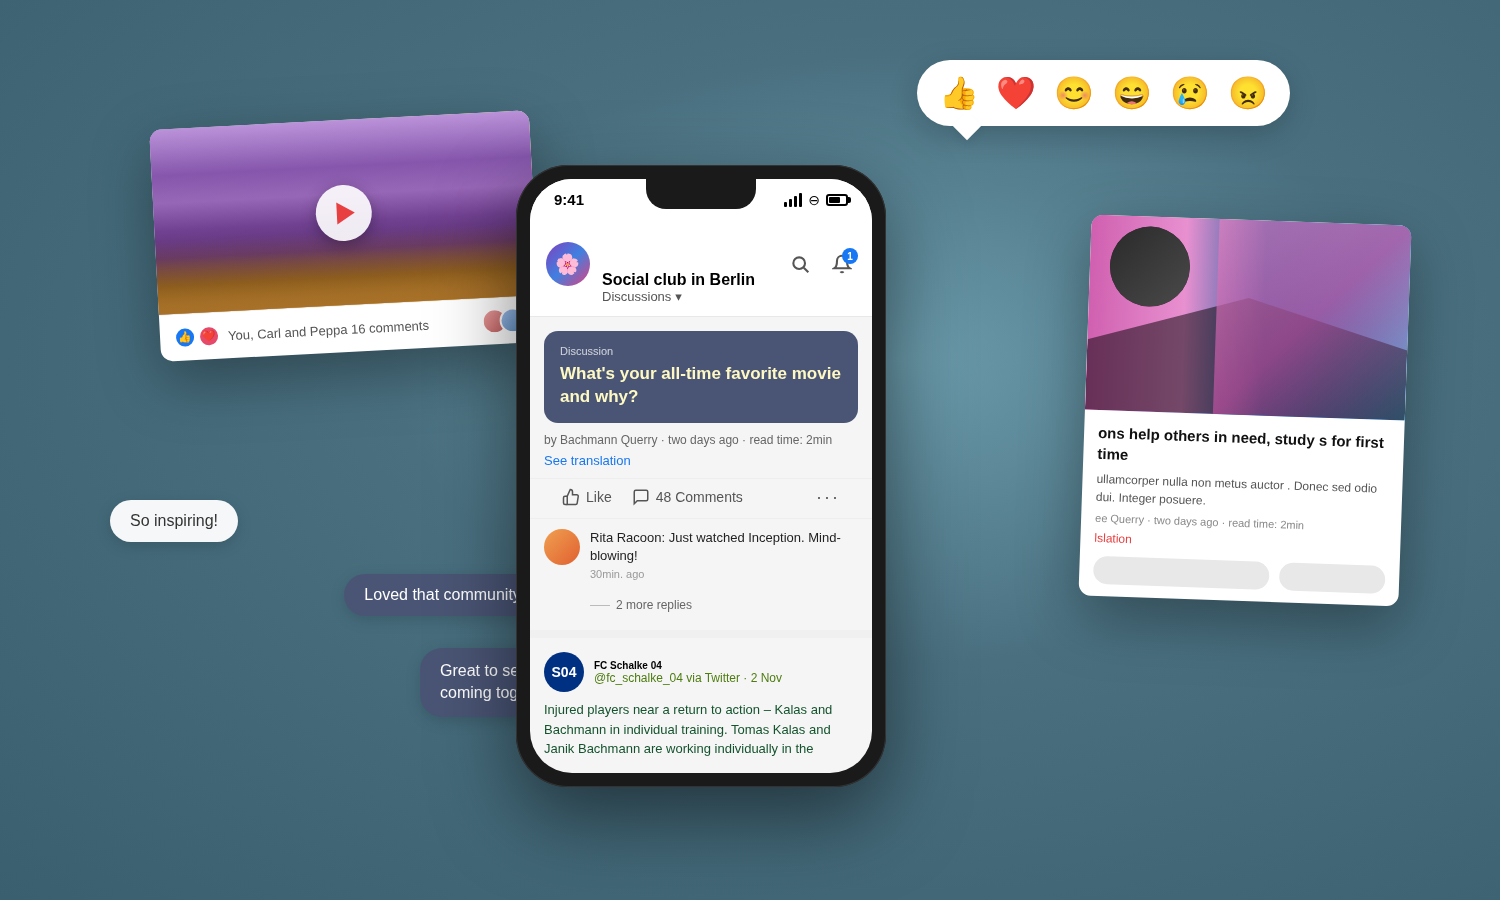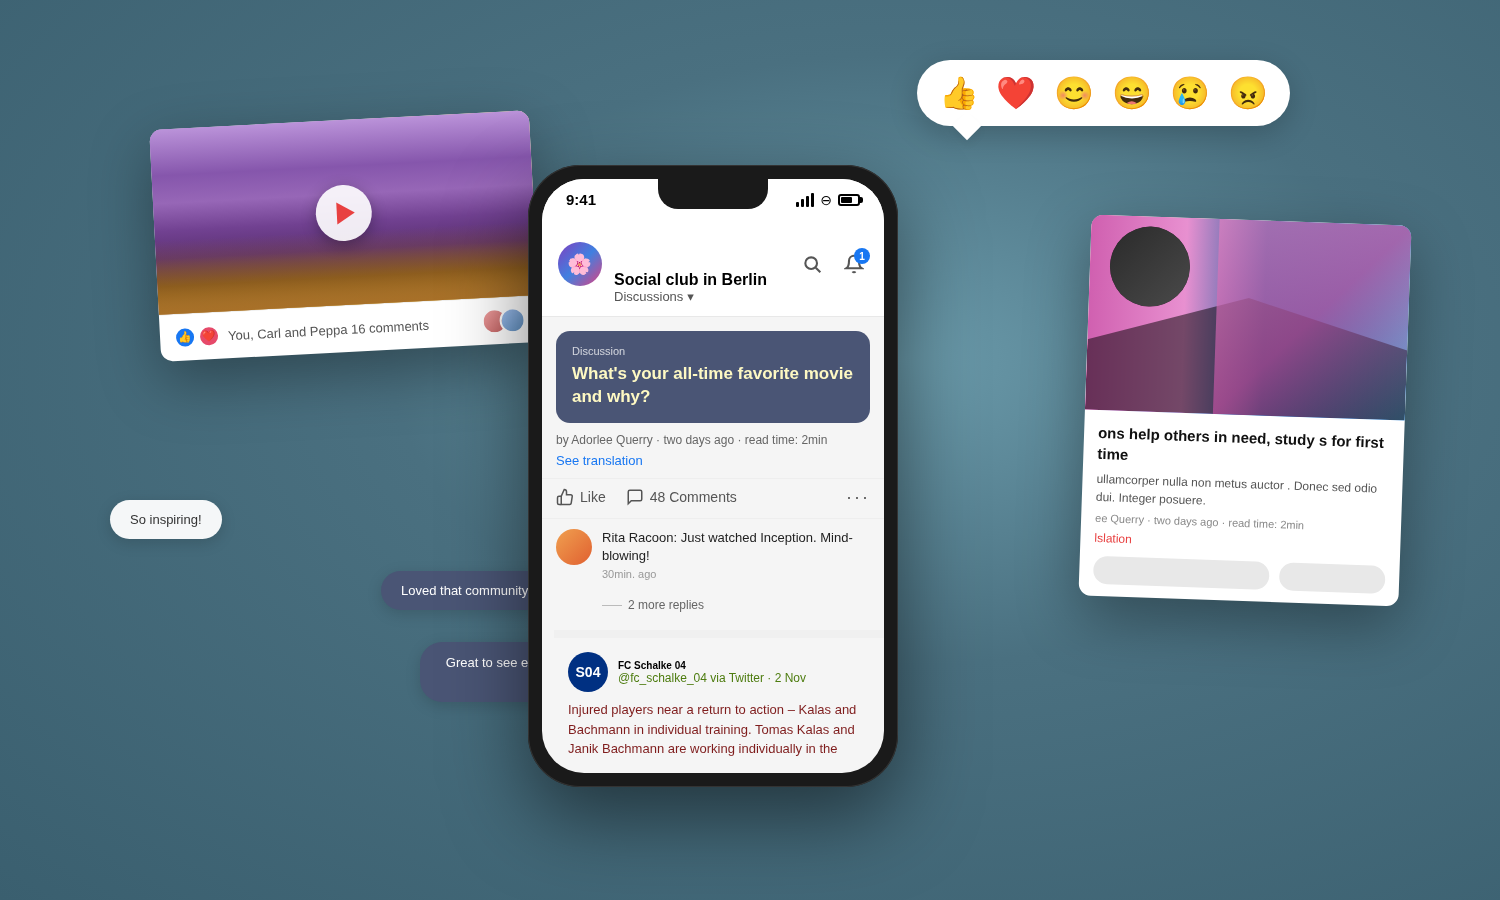--- a/index.html
+++ b/index.html
@@ -129,26 +129,25 @@
       position: absolute;
       left: 100px;
       top: 500px;
       z-index: 3;
     }
 
     .chat-bubble {
       background: rgba(255,255,255,0.95);
       border-radius: 22px;
       padding: 12px 20px;
-      font-size: 13px;
+      font-size: 16px;
       color: #333;
       box-shadow: 0 4px 15px rgba(0,0,0,0.15);
       margin-bottom: 20px;
       display: inline-block;
-      text-align: right;
     }
 
     .chat-bubble.dark {
       background: #4a5575;
       color: #fff;
     }
 
     .chat-bubble-inspiring {
       margin-left: 10px;
     }
@@ -159,21 +158,21 @@
 
     .chat-bubble-great {
       margin-left: 170px;
       max-width: 220px;
       line-height: 1.4;
     }
 
     
     .phone-wrapper {
       position: absolute;
-      left: 528px;
+      left: 516px;
       top: 165px;
       z-index: 10;
     }
 
     .phone {
       width: 370px;
       background: #1a1a1a;
       border-radius: 52px;
       padding: 14px;
       box-shadow: 0 30px 80px rgba(0,0,0,0.5), inset 0 0 0 1px #333;
@@ -374,21 +373,21 @@
       font-size: 13px;
       font-weight: 500;
       padding: 0 14px 10px;
       display: block;
     }
 
     
     .action-bar {
       display: flex;
       align-items: center;
-      padding: 8px 14px 10px;
+      padding: 8px 32px 10px;
       border-top: 1px solid #eee;
       border-bottom: 1px solid #eee;
       gap: 0;
     }
 
     .action-btn {
       display: flex;
       align-items: center;
       gap: 6px;
       font-size: 14px;
@@ -468,21 +467,20 @@
       display: inline-block;
       width: 20px;
       height: 1px;
       background: #bbb;
     }
 
     
     .twitter-post {
       padding: 14px;
       border-top: 8px solid #f0f0f0;
-      margin-left: 12px;
     }
 
     .twitter-header {
       display: flex;
       align-items: center;
       gap: 10px;
       margin-bottom: 8px;
     }
 
     .twitter-avatar {
@@ -504,21 +502,21 @@
       color: #000;
     }
 
     .twitter-handle {
       font-size: 12px;
       color: #4d7c0f;
     }
 
     .twitter-text {
       font-size: 13px;
-      color: #7f1d1d;
+      color: #14532d;
       line-height: 1.5;
     }
 
     
     .reactions-bubble {
       position: absolute;
       top: 60px;
       right: 210px;
       background: #fff;
       border-radius: 40px;
@@ -736,21 +734,21 @@
             <div class="notif-badge">1</div>
           </div>
         </div>
       </div>
 
       <div class="discussion-card">
         <div class="discussion-label">Discussion</div>
         <div class="discussion-title">What's your all-time favorite movie and why?</div>
       </div>
 
-      <div class="post-meta">by Adorlee Querry · two days ago · read time: 2min</div>
+      <div class="post-meta">by Bachmann Querry · two days ago · read time: 2min</div>
       <span class="see-translation">See translation</span>
 
       <div class="action-bar">
         <div class="action-btn">
           <svg width="18" height="18" viewBox="0 0 24 24" fill="none" stroke="#555" stroke-width="2">
             <path d="M14 9V5a3 3 0 0 0-3-3l-4 9v11h11.28a2 2 0 0 0 2-1.7l1.38-9a2 2 0 0 0-2-2.3H14z"></path>
             <path d="M7 22H4a2 2 0 0 1-2-2v-7a2 2 0 0 1 2-2h3"></path>
           </svg>
           <span>Like</span>
         </div>

